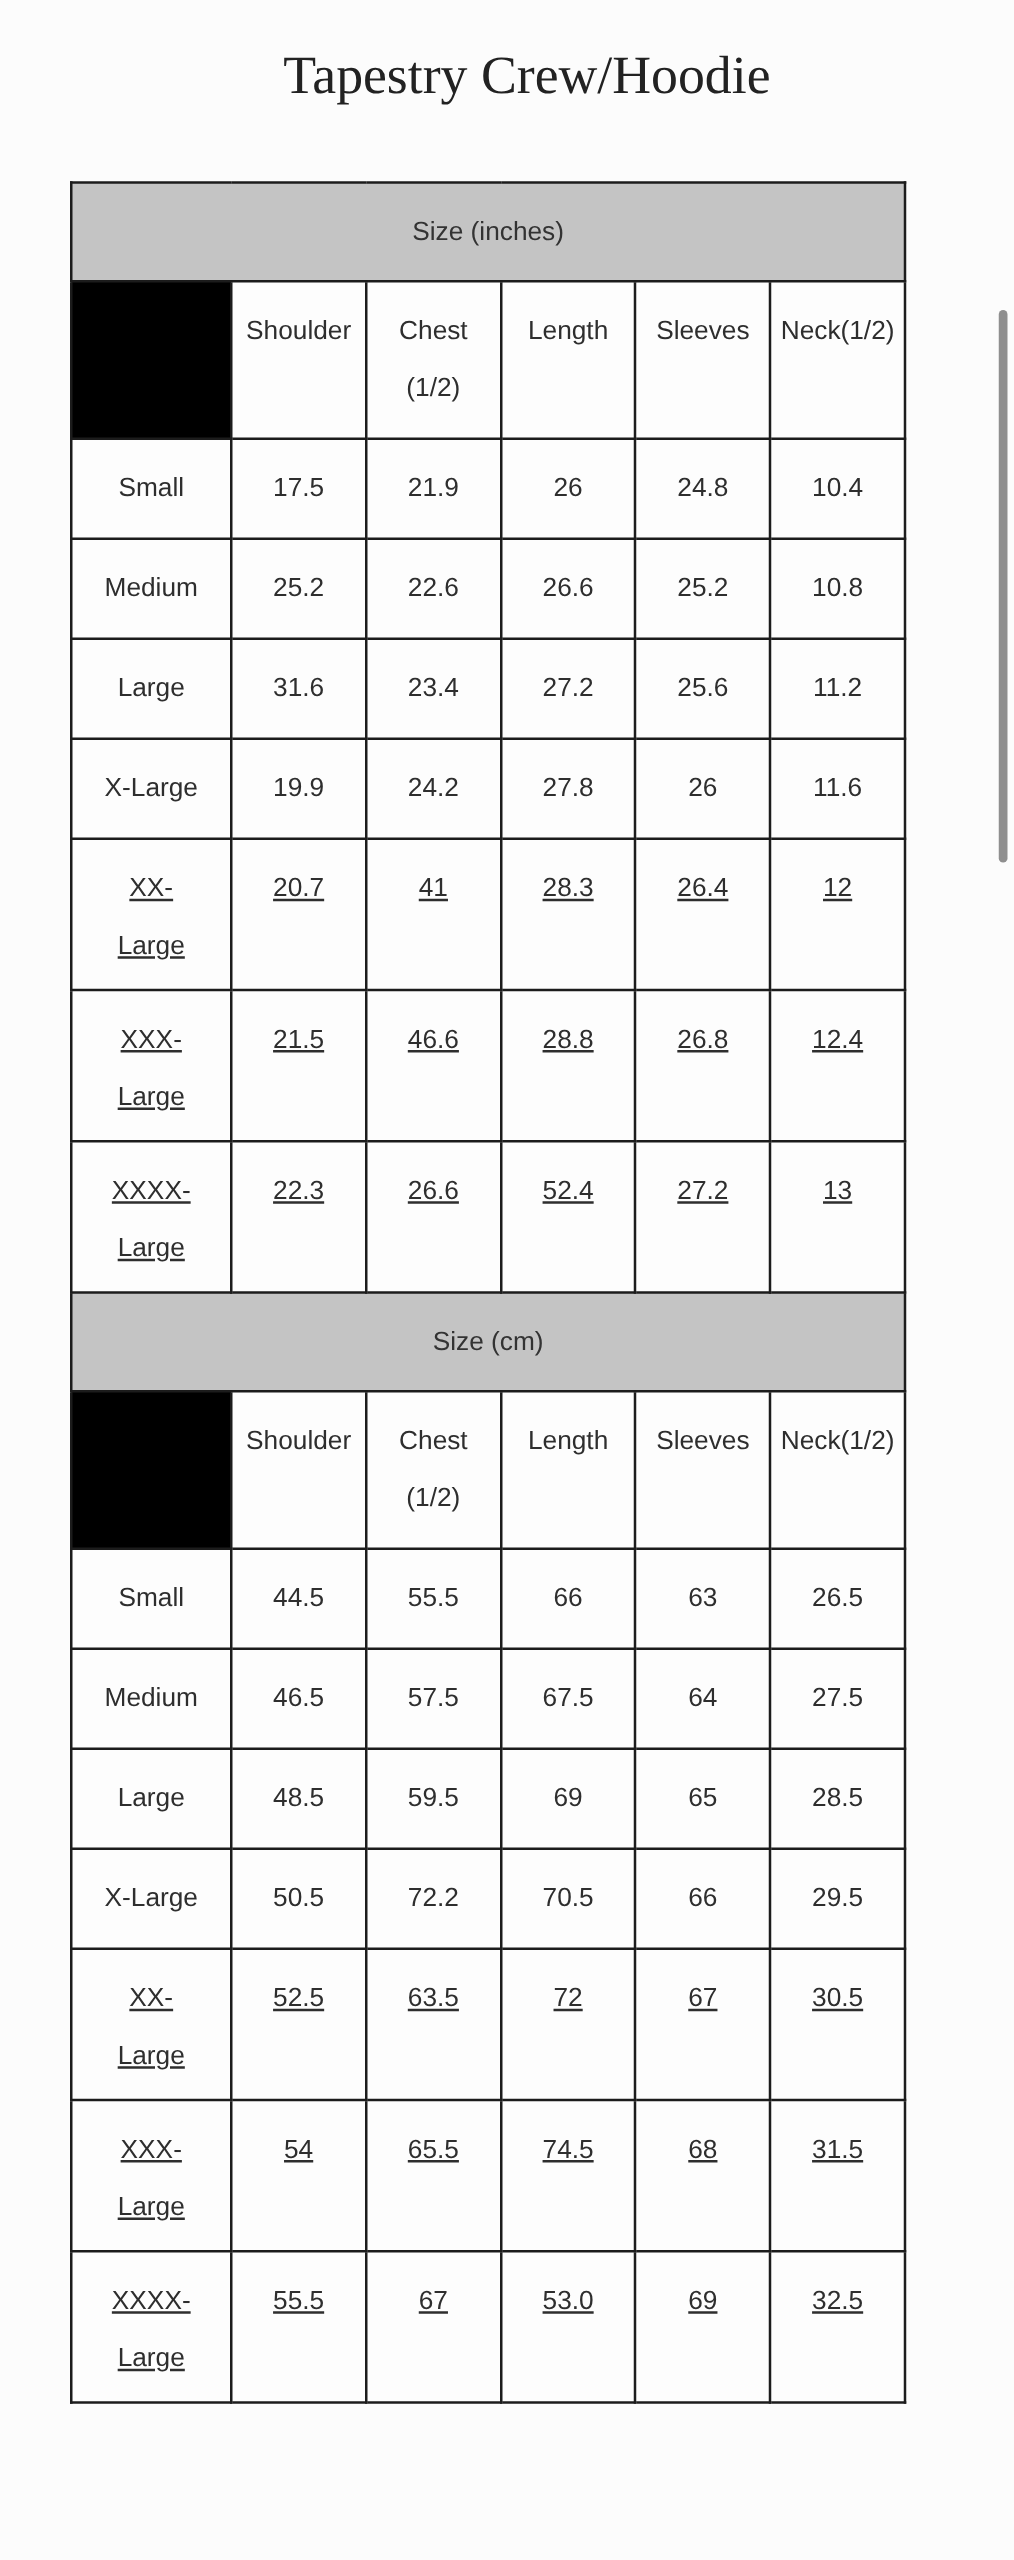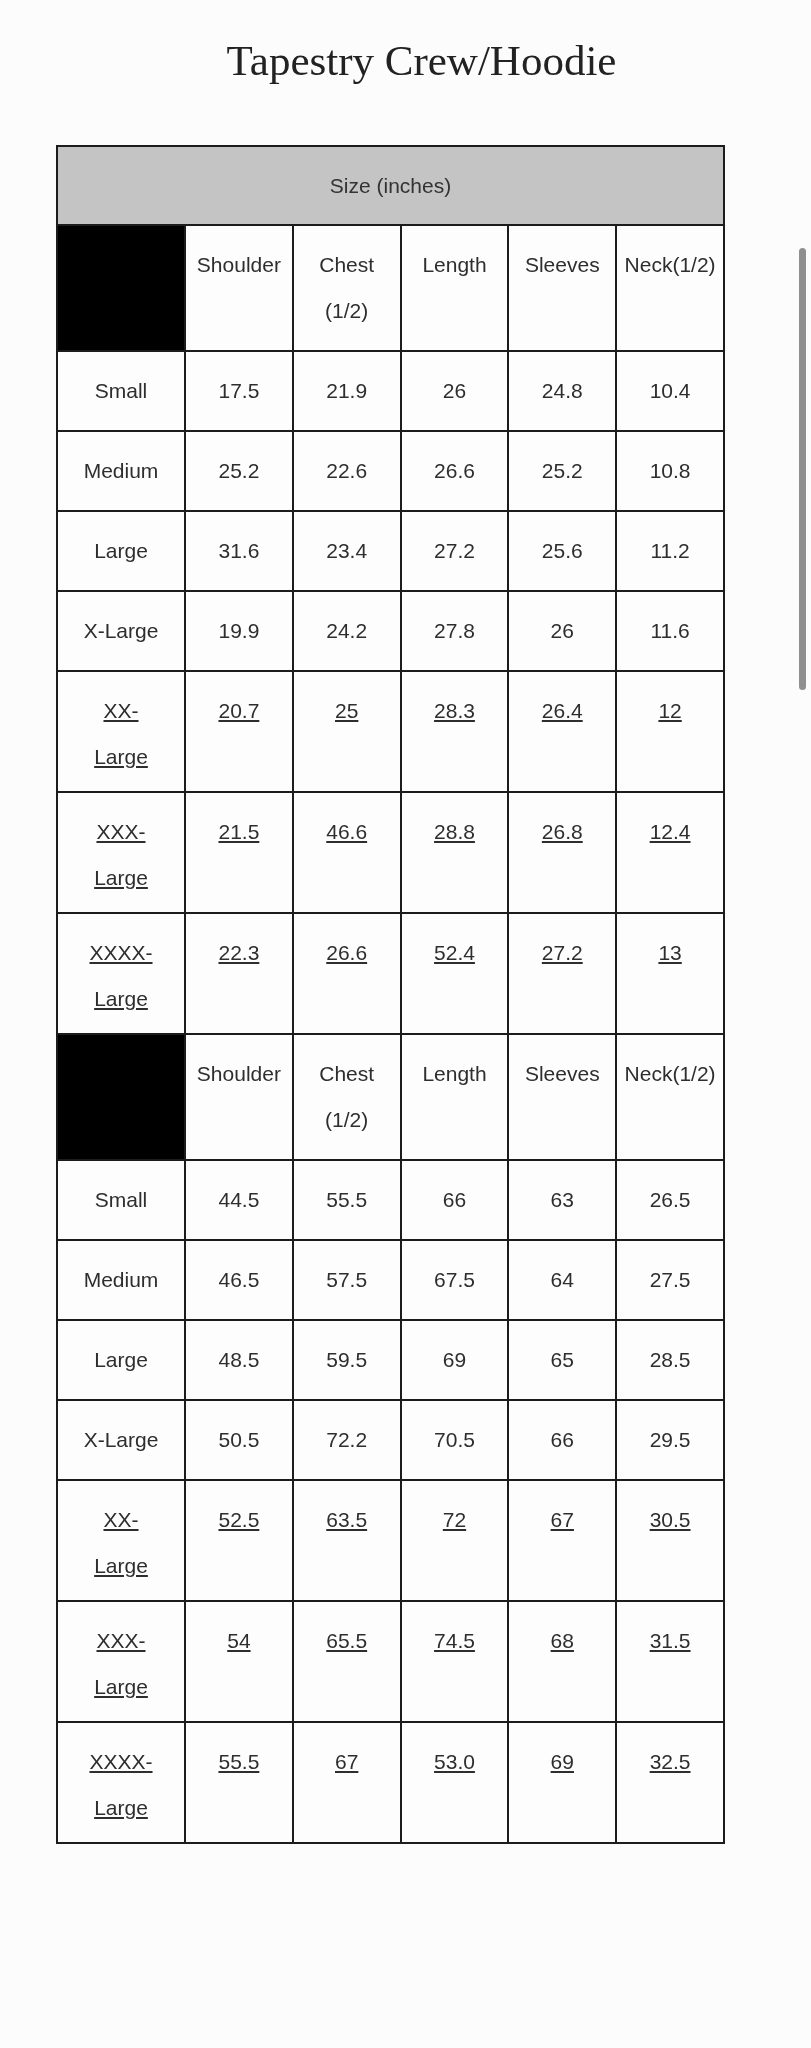--- a/index.html
+++ b/index.html
@@ -139,21 +139,21 @@
           <td class="value-cell">19.9</td>
           <td class="value-cell">24.2</td>
           <td class="value-cell">27.8</td>
           <td class="value-cell">26</td>
           <td class="value-cell">11.6</td>
         </tr>
         <tr class="data-row tall">
           <td class="label-cell">XX-
 Large</td>
           <td class="value-cell">20.7</td>
-          <td class="value-cell">25</td>
+          <td class="value-cell">41</td>
           <td class="value-cell">28.3</td>
           <td class="value-cell">26.4</td>
           <td class="value-cell">12</td>
         </tr>
         <tr class="data-row tall">
           <td class="label-cell">XXX-
 Large</td>
           <td class="value-cell">21.5</td>
           <td class="value-cell">46.6</td>
           <td class="value-cell">28.8</td>
@@ -161,20 +161,23 @@
           <td class="value-cell">12.4</td>
         </tr>
         <tr class="data-row tall">
           <td class="label-cell">XXXX-
 Large</td>
           <td class="value-cell">22.3</td>
           <td class="value-cell">26.6</td>
           <td class="value-cell">52.4</td>
           <td class="value-cell">27.2</td>
           <td class="value-cell">13</td>
+        </tr>
+        <tr class="banner-row">
+          <td class="banner-cell" colspan="6">Size (cm)</td>
         </tr>
         <tr class="header-row">
           <td class="corner-cell"></td>
           <td class="header-cell">Shoulder</td>
           <td class="header-cell">Chest
 (1/2)</td>
           <td class="header-cell">Length</td>
           <td class="header-cell">Sleeves</td>
           <td class="header-cell">Neck(1/2)</td>
         </tr>

